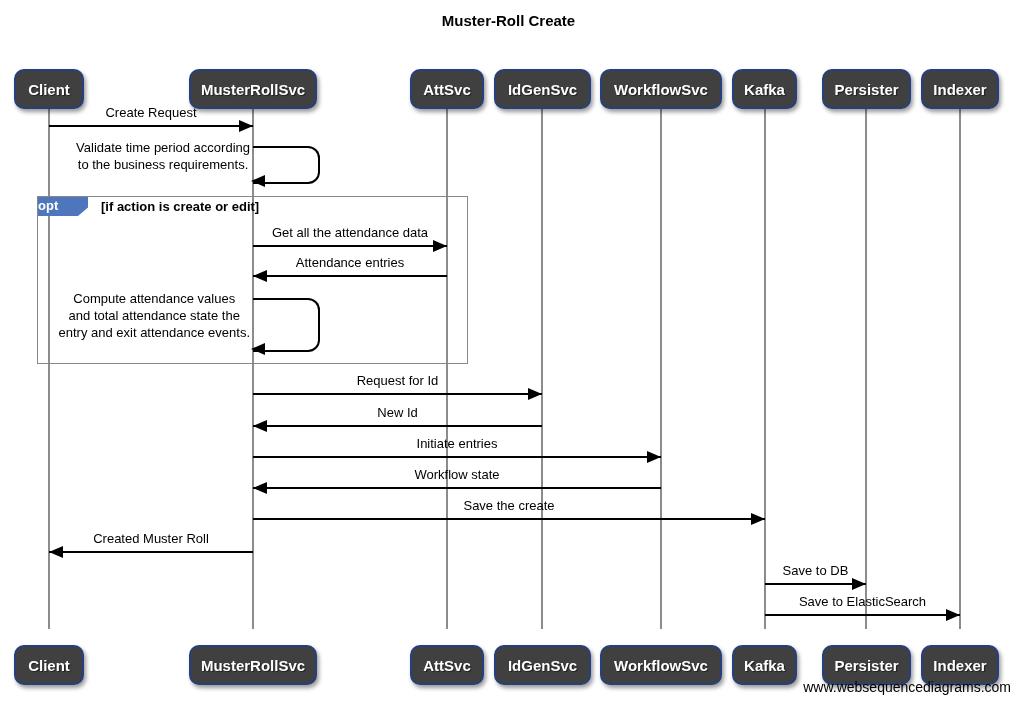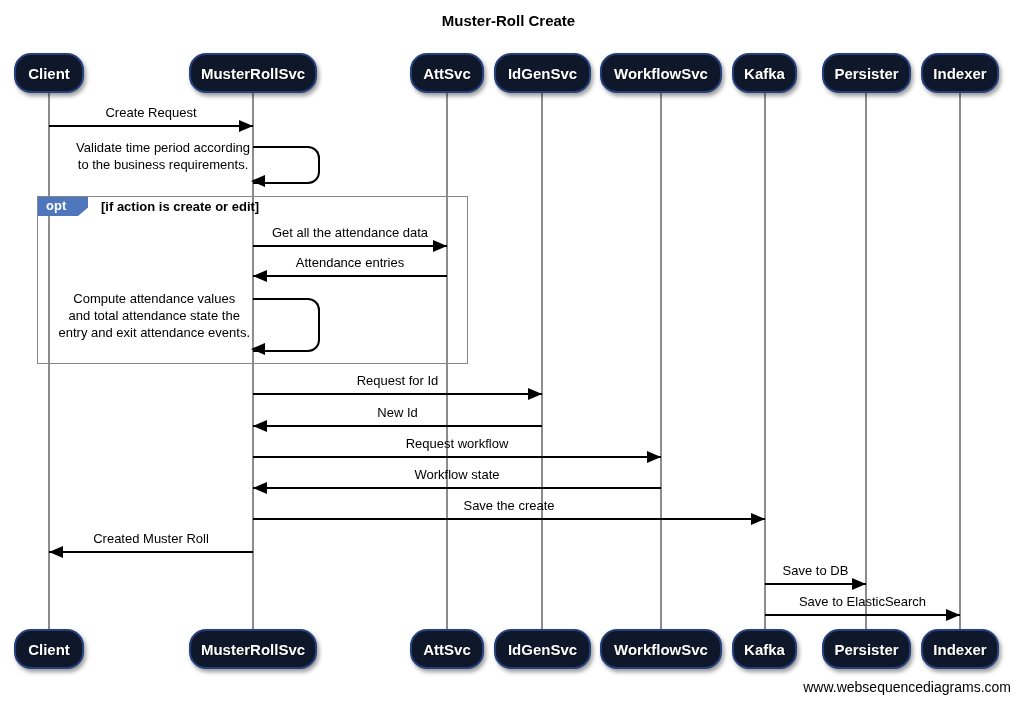--- a/index.html
+++ b/index.html
@@ -8,25 +8,25 @@
     font-family:"Liberation Sans", sans-serif; overflow:hidden;
   }
   .title {
     position:absolute; top:12px; left:0; width:1017px; text-align:center;
     font-size:15px; font-weight:bold; color:#000;
   }
   .lifeline {
     position:absolute; top:93px; height:536px; width:2px; background:#8c8c8c;
   }
   .pbox {
-    position:absolute; height:36px; background:#0f172a; border:2px solid #26407e;
-    border-radius:17px; box-shadow:2px 3px 4px rgba(0,0,0,0.40);
+    position:absolute; height:36px; background:#404040; border:2px solid #26407e;
+    border-radius:10px; box-shadow:2px 3px 4px rgba(0,0,0,0.40);
     color:#fff; font-weight:bold; font-size:15px;
     display:flex; align-items:center; justify-content:center;
-    text-shadow:1px 1px 1px rgba(0,0,0,0.55); white-space:nowrap;
+    text-shadow:1px 1px 1px rgba(0,0,0,0.55); white-space:nowrap;margin-top:16px;
   }
   .msg { position:absolute; height:0; }
   .msg-line { position:absolute; top:0; left:0; right:0; border-top:2px solid #000; }
   .msg-lbl {
     position:absolute; bottom:5px; left:0; right:0; text-align:center;
     font-size:13px; color:#000; white-space:nowrap;
   }
   .head-r {
     position:absolute; right:0; top:-5px; width:0; height:0;
     border-left:14px solid #000; border-top:6px solid transparent; border-bottom:6px solid transparent;
@@ -43,21 +43,21 @@
   .self-loop .head-l { top:auto; left:-2px; bottom:-5px; }
   .self-lbl {
     position:absolute; text-align:center; font-size:13px; line-height:17px;
     color:#000; white-space:pre-line;
   }
   .frag { position:absolute; border:1.5px solid #878787; box-sizing:border-box; }
   .frag-tab {
     position:absolute; left:0; top:0; width:50px; height:19px; background:#4d76bd;
     clip-path:polygon(0 0, 100% 0, 100% 55%, 80% 100%, 0 100%);
     color:#fff; font-weight:bold; font-size:13px; line-height:18px;
-    padding-left:8px; box-sizing:border-box;
+    padding-left:0; box-sizing:border-box;
   }
   .frag-cond { position:absolute; left:63px; top:2px; font-size:13px; font-weight:bold; color:#000000; white-space:nowrap; }
   .footer { position:absolute; top:679px; right:6px; font-size:14px; color:#000; }
 </style>
 </head>
 <body>
 
 <div>
 
   <div class="title">Muster-Roll Create</div>
@@ -131,21 +131,21 @@
     <div class="head-r"></div>
   </div>
 
   <div class="msg" style="left:253px; top:425px; width:289px">
     <div class="msg-lbl">New Id</div>
     <div class="msg-line"></div>
     <div class="head-l"></div>
   </div>
 
   <div class="msg" style="left:253px; top:456px; width:408px">
-    <div class="msg-lbl">Request workflow</div>
+    <div class="msg-lbl">Initiate entries</div>
     <div class="msg-line"></div>
     <div class="head-r"></div>
   </div>
 
   <div class="msg" style="left:253px; top:487px; width:408px">
     <div class="msg-lbl">Workflow state</div>
     <div class="msg-line"></div>
     <div class="head-l"></div>
   </div>
 

